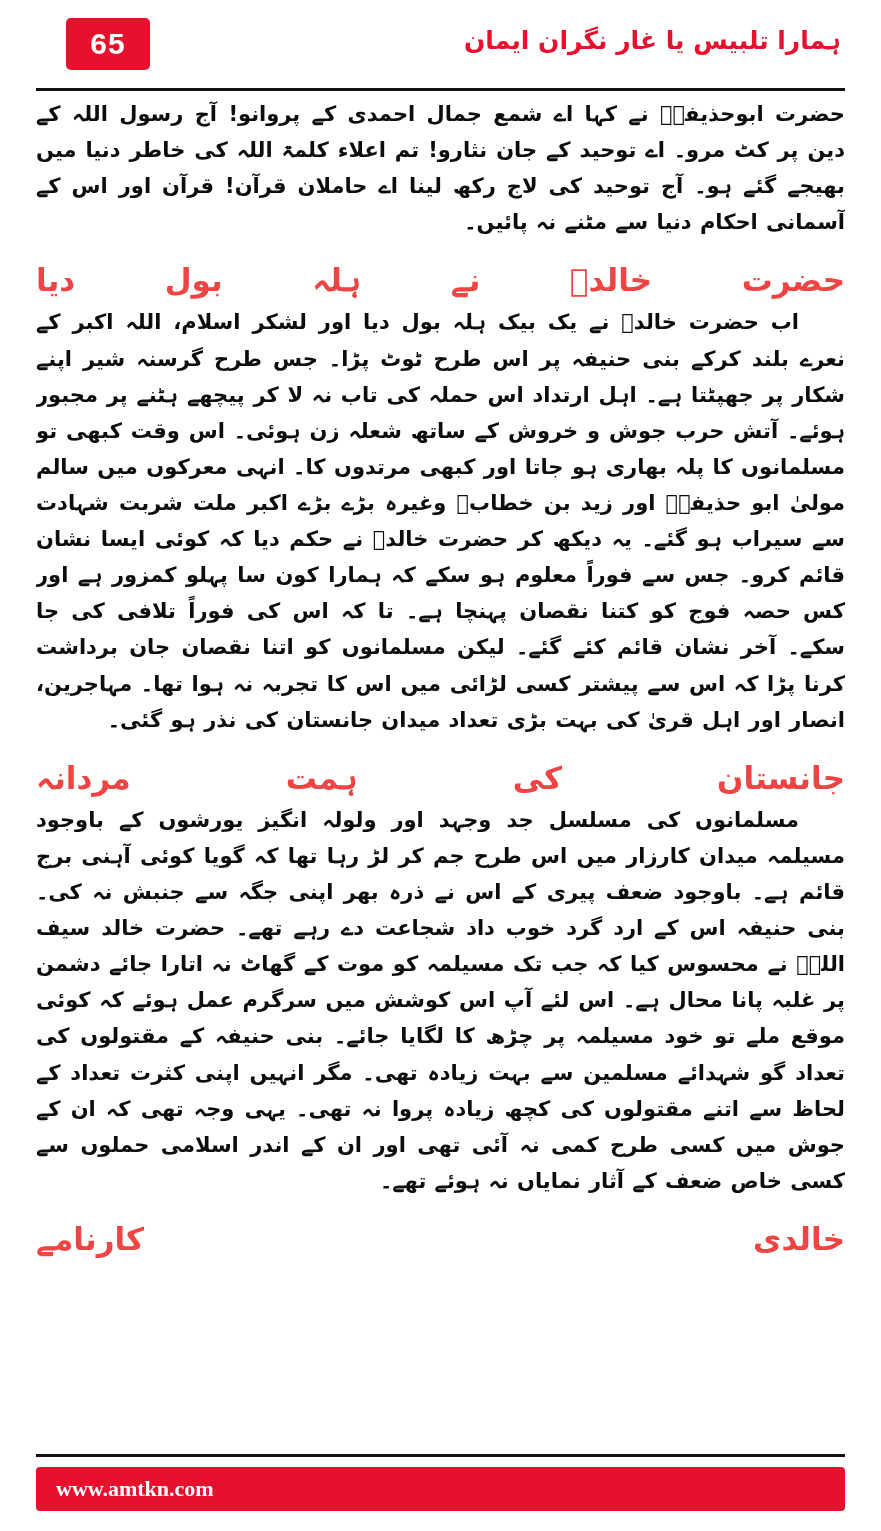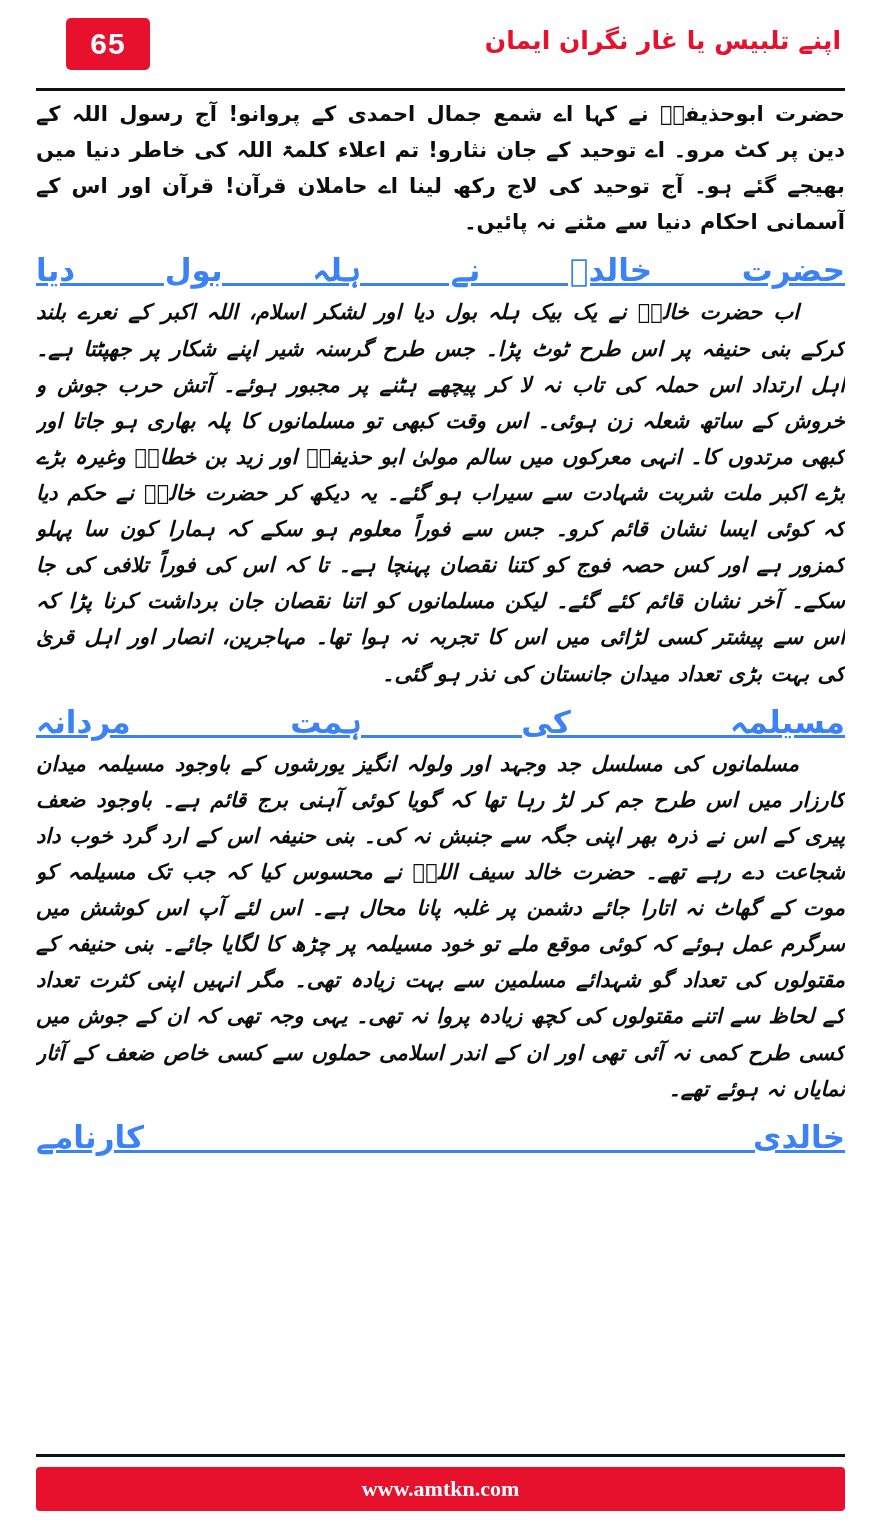--- a/index.html
+++ b/index.html
@@ -86,35 +86,33 @@
     margin: 0 0 4px 0;
     direction: rtl;
     text-align: justify;
     text-align-last: justify;
     font-weight: 600;
     letter-spacing: 0px;
     word-spacing: 1px;
   }
   .para.indent {
     text-indent: 46px;
-    font-style: italic;
   }
   .para.last-right {
     text-align-last: right;
   }
   .heading {
     font-family: "DejaVu Sans", sans-serif;
     font-size: 31px;
     font-weight: bold;
-    color: #3b82f6;
+    color: #ef4444;
     direction: rtl;
     text-align: center;
-    margin: 12px 0 6px 0;
+    margin: 22px 0 6px 0;
     letter-spacing: 0px;
-    text-decoration: underline;
   }
   .heading.center-right {
     text-align: center;
   }
 
   
   .footer-rule {
     position: absolute;
     left: 36px;
     right: 36px;
@@ -125,51 +123,51 @@
   .footer-bar {
     position: absolute;
     left: 36px;
     right: 36px;
     bottom: 20px;
     height: 44px;
     background: #e8112d;
     border-radius: 4px;
     display: flex;
     align-items: center;
-    justify-content: center;
+    justify-content: flex-start;
     color: #ffffff;
     font-family: "Liberation Serif", serif;
     font-size: 22px;
     font-weight: bold;
   }
   .footer-link {
     padding: 0 20px;
     white-space: nowrap;
   }
 </style>
 </head>
 <body>
 
 <div class="page">
 
   <div class="header">
     <div class="page-number-badge">65</div>
-    <div class="header-title">اپنے تلبیس یا غار نگران ایمان</div>
+    <div class="header-title">ہمارا تلبیس یا غار نگران ایمان</div>
   </div>
   <div class="header-rule"></div>
 
   <div class="content">
 
     <p class="para last-right">حضرت ابوحذیفہؓ نے کہا اے شمع جمال احمدی کے پروانو! آج رسول اللہ کے دین پر کٹ مرو۔ اے توحید کے جان نثارو! تم اعلاء کلمۃ اللہ کی خاطر دنیا میں بھیجے گئے ہو۔ آج توحید کی لاج رکھ لینا اے حاملان قرآن! قرآن اور اس کے آسمانی احکام دنیا سے مٹنے نہ پائیں۔</p>
 
     <h2 class="heading center-right">حضرت خالدؓ نے ہلہ بول دیا</h2>
 
     <p class="para indent last-right">اب حضرت خالدؓ نے یک بیک ہلہ بول دیا اور لشکر اسلام، اللہ اکبر کے نعرے بلند کرکے بنی حنیفہ پر اس طرح ٹوٹ پڑا۔ جس طرح گرسنہ شیر اپنے شکار پر جھپٹتا ہے۔ اہل ارتداد اس حملہ کی تاب نہ لا کر پیچھے ہٹنے پر مجبور ہوئے۔ آتش حرب جوش و خروش کے ساتھ شعلہ زن ہوئی۔ اس وقت کبھی تو مسلمانوں کا پلہ بھاری ہو جاتا اور کبھی مرتدوں کا۔ انہی معرکوں میں سالم مولیٰ ابو حذیفہؓ اور زید بن خطابؓ وغیرہ بڑے بڑے اکبر ملت شربت شہادت سے سیراب ہو گئے۔ یہ دیکھ کر حضرت خالدؓ نے حکم دیا کہ کوئی ایسا نشان قائم کرو۔ جس سے فوراً معلوم ہو سکے کہ ہمارا کون سا پہلو کمزور ہے اور کس حصہ فوج کو کتنا نقصان پہنچا ہے۔ تا کہ اس کی فوراً تلافی کی جا سکے۔ آخر نشان قائم کئے گئے۔ لیکن مسلمانوں کو اتنا نقصان جان برداشت کرنا پڑا کہ اس سے پیشتر کسی لڑائی میں اس کا تجربہ نہ ہوا تھا۔ مہاجرین، انصار اور اہل قریٰ کی بہت بڑی تعداد میدان جانستان کی نذر ہو گئی۔</p>
 
-    <h2 class="heading center-right">مسیلمہ کی ہمت مردانہ</h2>
+    <h2 class="heading center-right">جانستان کی ہمت مردانہ</h2>
 
     <p class="para indent last-right">مسلمانوں کی مسلسل جد وجہد اور ولولہ انگیز یورشوں کے باوجود مسیلمہ میدان کارزار میں اس طرح جم کر لڑ رہا تھا کہ گویا کوئی آہنی برج قائم ہے۔ باوجود ضعف پیری کے اس نے ذرہ بھر اپنی جگہ سے جنبش نہ کی۔ بنی حنیفہ اس کے ارد گرد خوب داد شجاعت دے رہے تھے۔ حضرت خالد سیف اللہؓ نے محسوس کیا کہ جب تک مسیلمہ کو موت کے گھاٹ نہ اتارا جائے دشمن پر غلبہ پانا محال ہے۔ اس لئے آپ اس کوشش میں سرگرم عمل ہوئے کہ کوئی موقع ملے تو خود مسیلمہ پر چڑھ کا لگایا جائے۔ بنی حنیفہ کے مقتولوں کی تعداد گو شہدائے مسلمین سے بہت زیادہ تھی۔ مگر انہیں اپنی کثرت تعداد کے لحاظ سے اتنے مقتولوں کی کچھ زیادہ پروا نہ تھی۔ یہی وجہ تھی کہ ان کے جوش میں کسی طرح کمی نہ آئی تھی اور ان کے اندر اسلامی حملوں سے کسی خاص ضعف کے آثار نمایاں نہ ہوئے تھے۔</p>
 
     <h2 class="heading center-right">خالدی کارنامے</h2>
 
   </div>
 
   <div class="footer-rule"></div>
 
   <div class="footer-bar">

